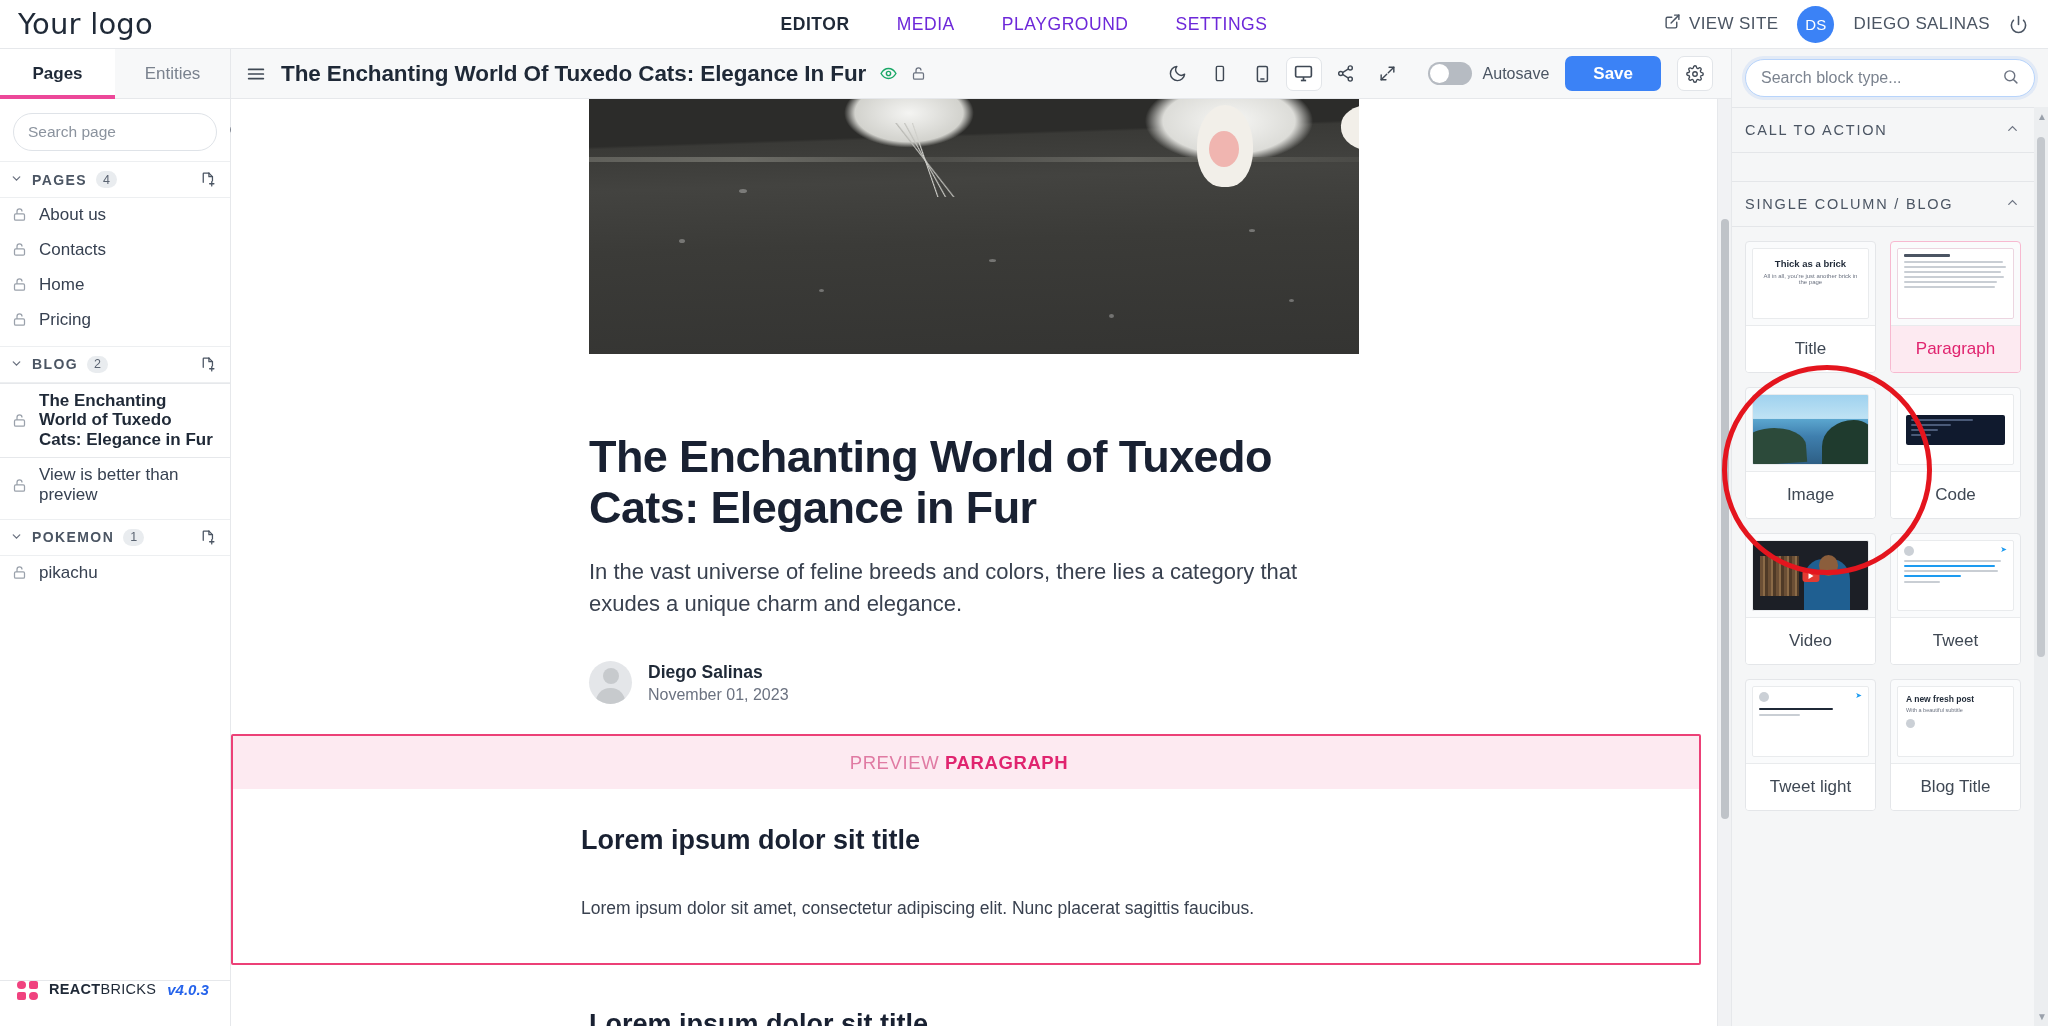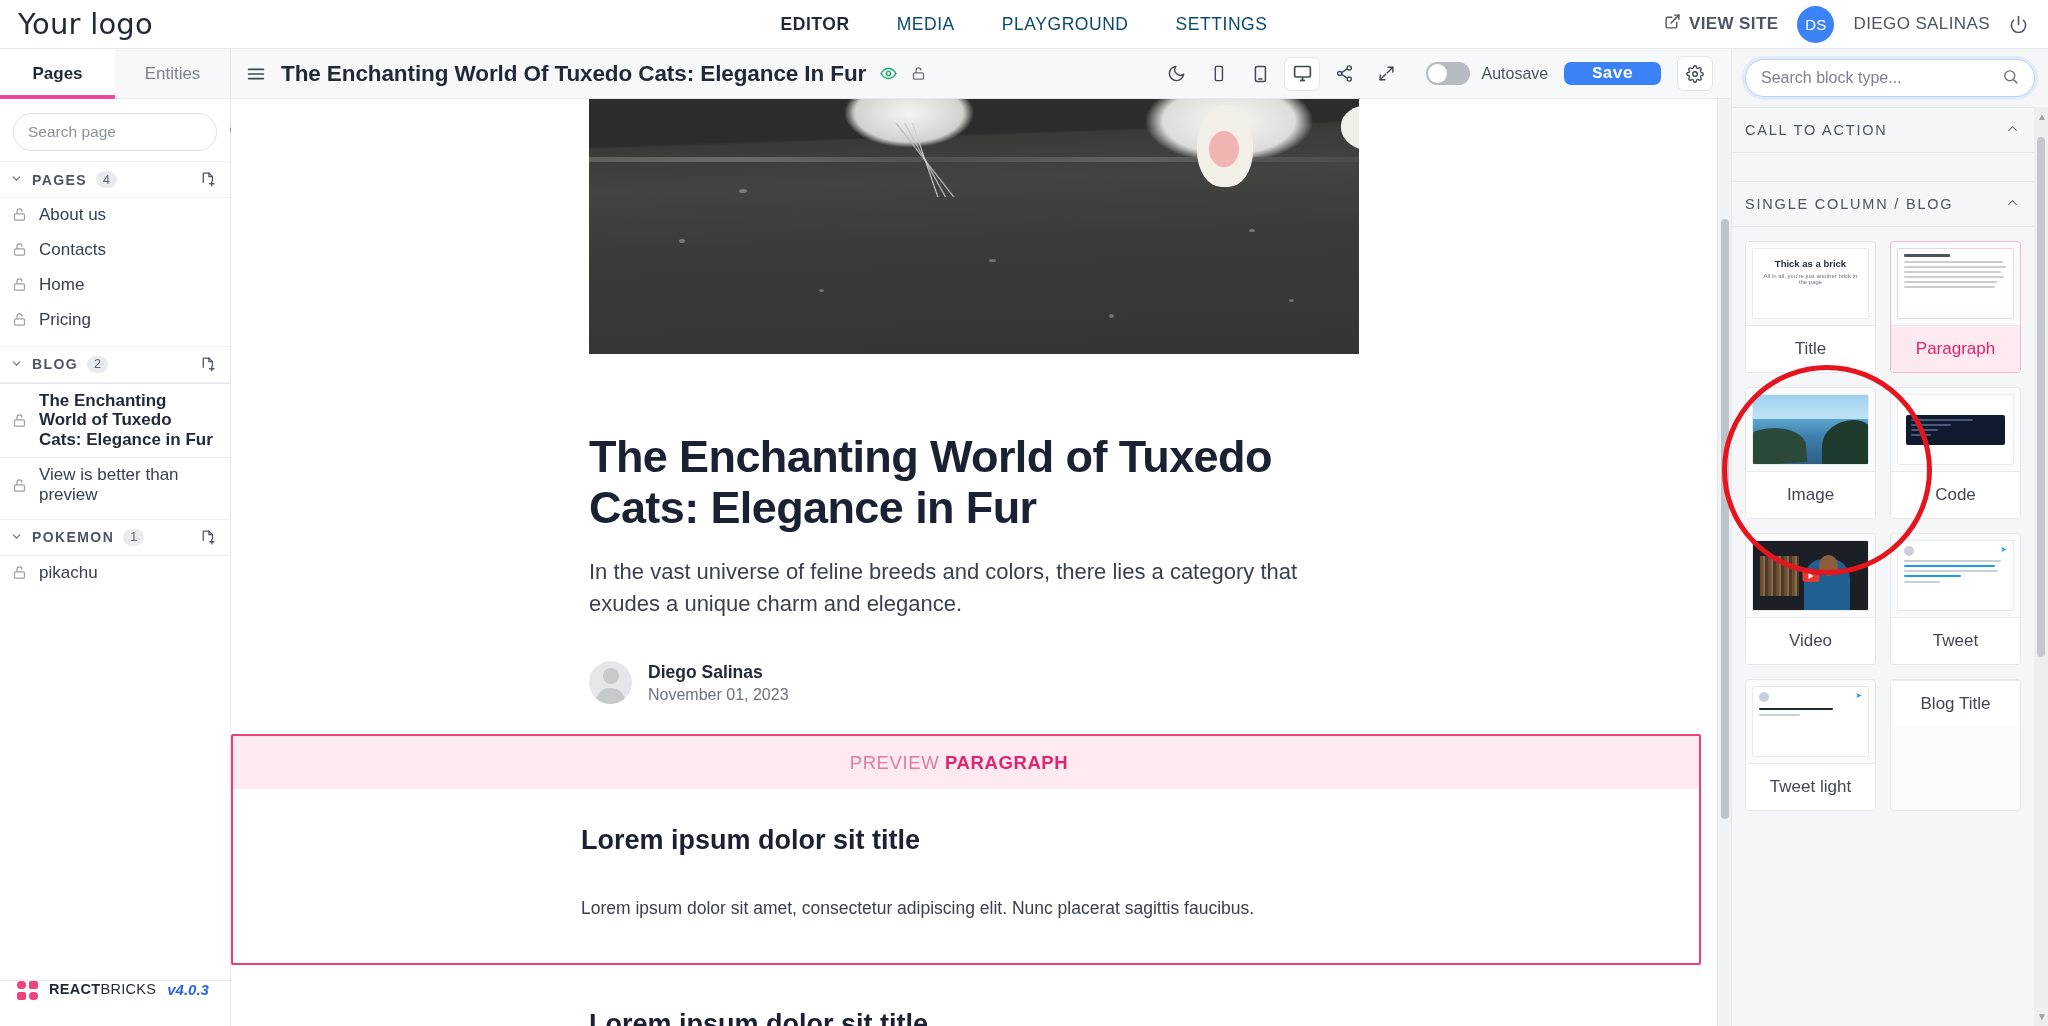--- a/index.html
+++ b/index.html
@@ -23,29 +23,29 @@
   .logo {
     font-size: 29px; font-weight: 400; letter-spacing: .2px;
     color: #1f2937; margin-left: 18px;
     font-family: "DejaVu Sans", sans-serif;
   }
   .topnav {
     position: absolute; left: 50%; transform: translateX(-50%);
     display: flex; align-items: center; gap: 47px;
   }
   .topnav a {
-    font-size: 17.5px; letter-spacing: .55px; color: #0c4a6e;
+    font-size: 17.5px; letter-spacing: .55px; color: #6d28d9;
     text-decoration: none; font-weight: 400;
   }
   .topnav a.active { color: #1f2937; font-weight: 700; }
   .topright {
     margin-left: auto; margin-right: 20px;
     display: flex; align-items: center; gap: 19px;
   }
-  .viewsite { display: flex; align-items: center; gap: 8px; color: #4b5563; font-size: 17px; letter-spacing: .4px; font-weight: bold; }
+  .viewsite { display: flex; align-items: center; gap: 8px; color: #4b5563; font-size: 17px; letter-spacing: .4px; }
   .avatar-dot {
     width: 37px; height: 37px; border-radius: 50%;
     background: #3b82f6; color: #fff;
     display: flex; align-items: center; justify-content: center;
     font-size: 15px; font-weight: 400; letter-spacing: .4px;
   }
   .username { font-size: 17px; color: #4b5563; letter-spacing: .4px; }
   .power { color: #4b5563; display: flex; align-items: center; }
 
   
@@ -149,22 +149,22 @@
     width: 44px; height: 23px; border-radius: 12px; background: #b6bbc2;
     position: relative; cursor: pointer;
   }
   .toggle::after {
     content: ''; position: absolute; left: 2px; top: 2px;
     width: 19px; height: 19px; border-radius: 50%; background: #fff;
   }
   .toggle-label { font-size: 16px; color: #4b5563; }
   .savebtn {
     background: #3b82f6; color: #fff; border: 0; border-radius: 7px;
-    height: 23px; padding: 0 28px; font-size: 17px; font-weight: 700;
-    cursor: pointer; font-family: Liberation Mono, monospace;
+    height: 35px; padding: 0 28px; font-size: 17px; font-weight: 700;
+    cursor: pointer; font-family: Liberation Sans, sans-serif;
     margin-left: 10px;
   }
   .gearbtn {
     width: 36px; height: 35px; border-radius: 7px; background: #fff;
     border: 1px solid #e2e5e9; display: flex; align-items: center;
     justify-content: center; color: #3f4854; cursor: pointer; margin-left: 10px;
   }
 
   .canvaswrap { flex: 1 1 auto; display: flex; min-height: 0; background: #fff; }
   .canvas { flex: 1 1 auto; overflow: hidden; position: relative; min-width: 0; }
@@ -810,20 +810,30 @@
                     <span class="bird">➤</span>
                   </div>
                 <div class="ln b" style="width:72%;margin-top:6px"></div>
                 <div class="ln" style="width:40%;margin-top:4px"></div>
               </div>
             </div>
             <div class="cap">Tweet light</div>
           </div>
 
           <div class="rp-card">
+            <div class="thumb">
+              <div class="mini mini-blog">
+                <div class="h">A new fresh post</div>
+                <div class="s">With a beautiful subtitle</div>
+                <div class="who">
+                    <span class="av"></span>
+                    <span style="flex:1"><span class="ln" style="width:34%"></span><span class="ln" style="width:24%"></span></span>
+                  </div>
+              </div>
+            </div>
             <div class="cap">Blog Title</div>
           </div>
 
         </div>
 
         <div class="rp-scrollbar">
           <i></i>
           <span class="arr" style="top:4px">▲</span>
           <span class="arr" style="bottom:4px">▼</span>
         </div>

